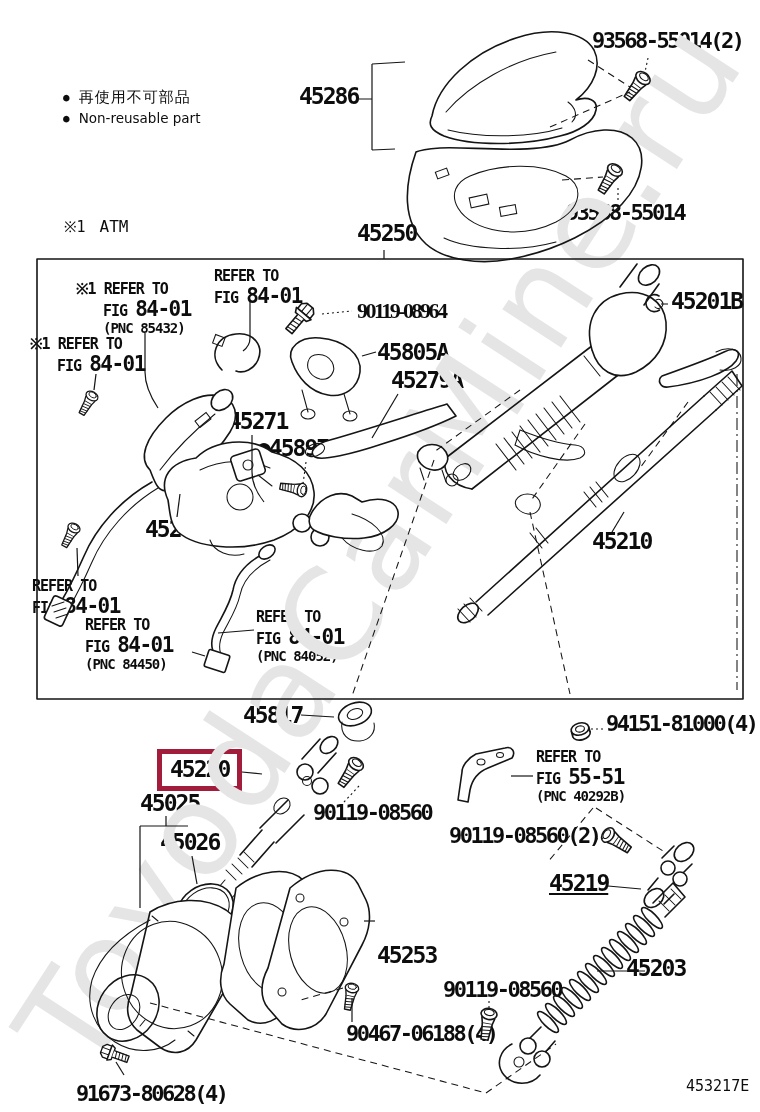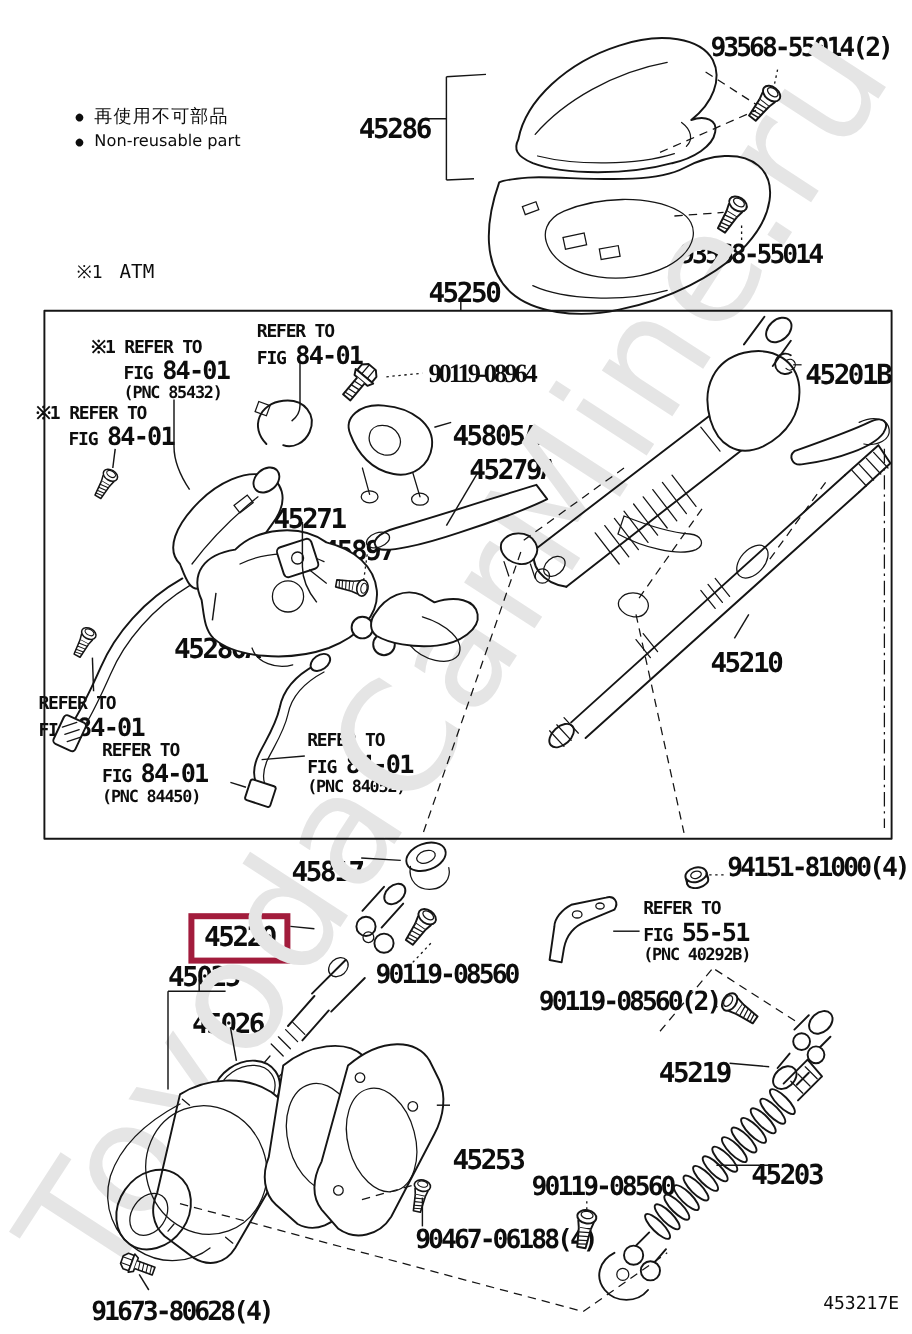--- a/index.html
+++ b/index.html
@@ -11,21 +11,21 @@
   svg.art{position:absolute;left:0;top:0;z-index:2;}
   .p  {stroke:#151515;stroke-width:1.6;fill:none;stroke-linecap:round;stroke-linejoin:round;}
   .pf {stroke:#151515;stroke-width:1.6;fill:#fff;stroke-linejoin:round;}
   .thin{stroke:#151515;stroke-width:1.05;fill:none;stroke-linecap:round;}
   .ldr{stroke:#151515;stroke-width:1.2;fill:none;}
   .dot{stroke:#151515;stroke-width:1.1;fill:none;stroke-dasharray:2 3;}
   .dash{stroke:#151515;stroke-width:1.05;fill:none;stroke-dasharray:7 5;}
   .dashdot{stroke:#151515;stroke-width:1.05;fill:none;stroke-dasharray:12 4 2 4;}
   #labels,.legend,.atm{z-index:3;}
   .lbl{position:absolute;white-space:pre;color:#0d0d0d;}
-  .part {font:700 23px/1.0 "DejaVu Sans Mono",monospace;letter-spacing:-2px;margin-top:12px;}
+  .part {font:700 23px/1.0 "DejaVu Sans Mono",monospace;letter-spacing:-2px;}
   .partw{font:700 22px/1.0 "DejaVu Sans Mono",monospace;letter-spacing:-2.5px;}
   .code {font:400 15px/1.0 "DejaVu Sans Mono",monospace;letter-spacing:0;}
   .refer{font:700 15px/1.1 "DejaVu Sans Mono",monospace;letter-spacing:-1px;}
   .refer .big{font-size:21px;letter-spacing:-1.5px;}
   .refer .rl3{font-size:14px;}
   .refer .ind{margin-left:27px;}
   .boxed{border:5px solid var(--hl,#A21C3C);padding:4px 8px 5px;}
   .legend{position:absolute;left:63px;top:88px;}
   .legend-row{display:flex;align-items:center;gap:9px;margin-bottom:3px;}
   .legend-bullet{font-size:11px;line-height:1;}
@@ -322,21 +322,21 @@
       <div class="lbl refer" style="left: 85px; top: 617px;"><div class="rl1"><span class="t">REFER TO</span></div><div class="rl2"><span class="t">FIG </span><span class="big">84-01</span></div><div class="rl3"><span class="t">(PNC 84450)</span></div></div>
       <div class="lbl refer" style="left: 256px; top: 609px;"><div class="rl1"><span class="t">REFER TO</span></div><div class="rl2"><span class="t">FIG </span><span class="big">84-01</span></div><div class="rl3"><span class="t">(PNC 84052)</span></div></div>
       <div class="lbl part" style="left: 243px; top: 704px;">45817</div>
       <div class="lbl partw" style="left: 606px; top: 713px;">94151-81000(4)</div>
       <div class="lbl part boxed" style="left: 157px; top: 749px;">45220</div>
       <div class="lbl refer" style="left: 536px; top: 749px;"><div class="rl1"><span class="t">REFER TO</span></div><div class="rl2"><span class="t">FIG </span><span class="big">55-51</span></div><div class="rl3"><span class="t">(PNC 40292B)</span></div></div>
       <div class="lbl part" style="left: 140px; top: 792px;">45025</div>
       <div class="lbl partw" style="left: 313px; top: 802px;">90119-08560</div>
       <div class="lbl part" style="left: 160px; top: 831px;">45026</div>
       <div class="lbl partw" style="left: 449px; top: 825px;">90119-08560(2)</div>
-      <div class="lbl part" style="left: 549px; top: 872px;">45219</div>
+      <div class="lbl part" style="left: 549px; top: 872px; text-decoration: underline;">45219</div>
       <div class="lbl part" style="left: 377px; top: 944px;">45253</div>
       <div class="lbl part" style="left: 626px; top: 957px;">45203</div>
       <div class="lbl partw" style="left: 443px; top: 979px;">90119-08560</div>
       <div class="lbl partw" style="left: 302px; top: 1023px; margin-left: 44px;">90467-06188(4)</div>
       <div class="lbl partw" style="left: 56px; top: 1083px; margin-left: 20px;">91673-80628(4)</div>
       <div class="lbl code" style="left: 686px; top: 1079px;">453217E</div>
     </div>
 
 </div>
 

